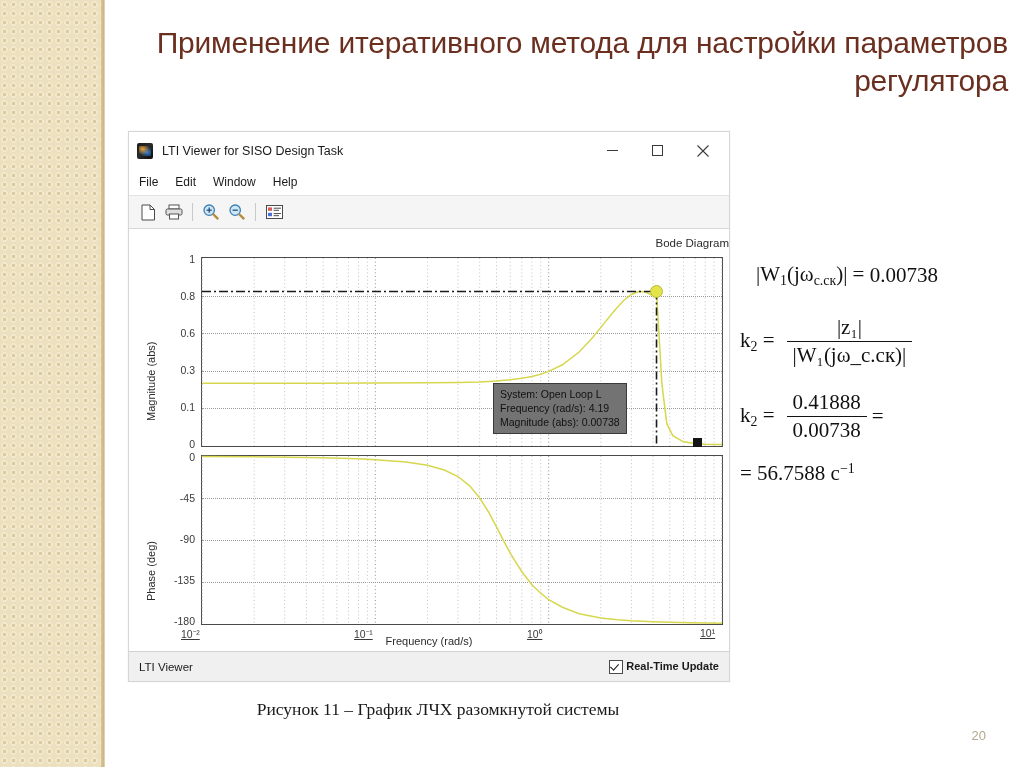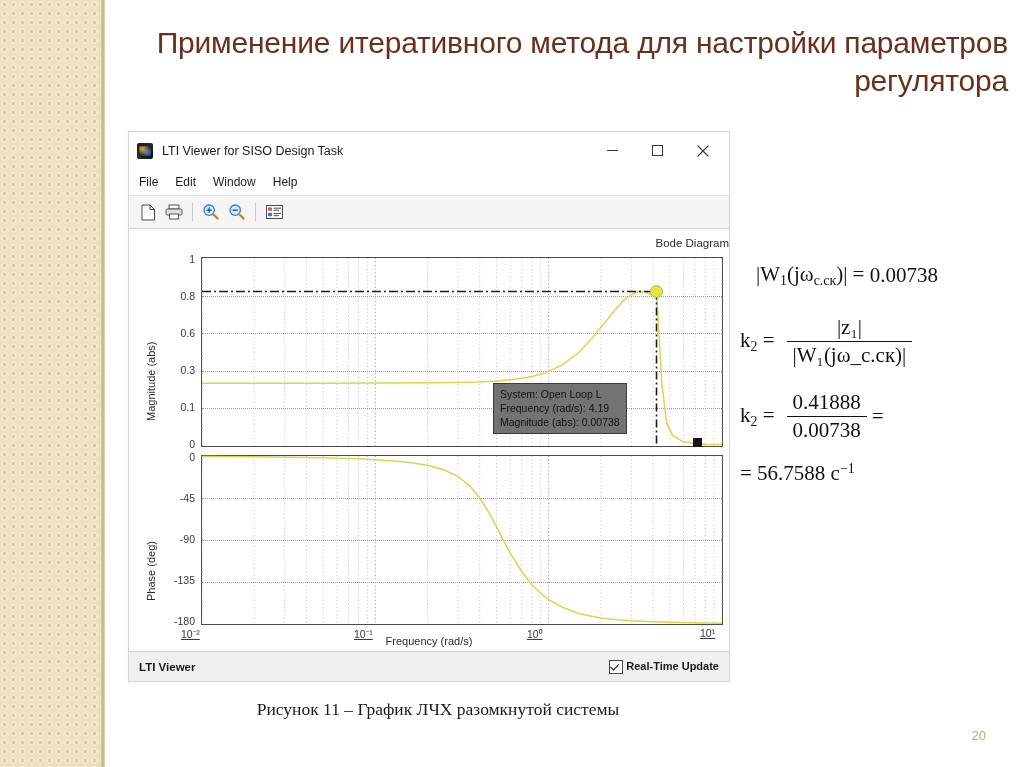--- a/index.html
+++ b/index.html
@@ -115,21 +115,21 @@
     background:#e3e34a;border:1px solid #b9b93a;
   }
   #tip-square{
     position:absolute;width:9px;height:9px;background:#141414;
   }
 
   #statusbar{
     height:29px;background:#f0f0f0;border-top:1px solid #d2d2d2;
     display:flex;align-items:center;padding:0 10px;flex:0 0 auto;
   }
-  #status-text{font-size:11.5px;color:#1a1a1a;flex:1 1 auto;font-weight:bold;}
+  #status-text{font-size:11.5px;color:#1a1a1a;flex:1 1 auto;}
   #rt-wrap{display:flex;gap:3px;font-weight:bold;}
   #rt-box{
     width:12px;height:12px;border:1px solid #4a4a4a;background:#fff;
     position:relative;
   }
   #rt-box::after{
     content:"";position:absolute;left:2px;top:1px;width:4px;height:7px;
     border:solid #1a1a1a;border-width:0 1.6px 1.6px 0;transform:rotate(42deg);
   }
   #rt-label{font-size:11px;color:#1a1a1a;white-space:nowrap;}

